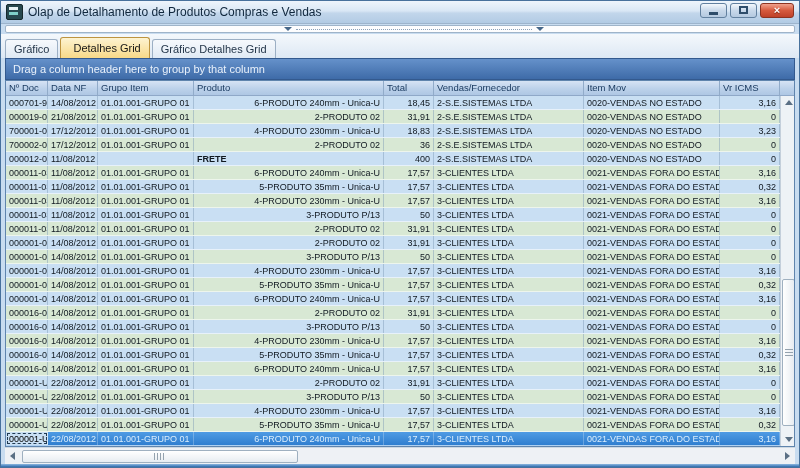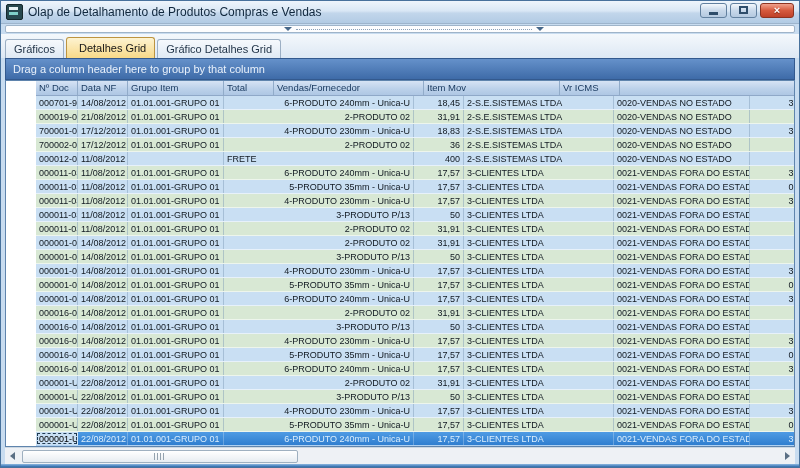--- a/index.html
+++ b/index.html
@@ -40,21 +40,21 @@
     background:linear-gradient(#f6f9fd,#dfe9f4);border:1px solid #9cafc4;border-bottom:none;
     border-radius:3px 3px 0 0;cursor:default;white-space:nowrap;}
   .tab.active{height:20px;line-height:20px;background:linear-gradient(#fdf3d1,#f8d988);
     border-color:#bd9440;color:#161616;padding-left:12px;}
   
   .group-panel{flex:none;height:22px;margin:0 4px;display:flex;align-items:center;padding:0 7px;
     background:linear-gradient(#6591ca,#3e6ba8);border:1px solid #33598e;box-sizing:border-box;}
   .group-hint{font-size:11px;color:#e9f1fb;white-space:nowrap;}
   
   .grid{flex:none;margin:0 4px;height:367px;border:1px solid #5f84ad;background:#fff;
-    display:flex;flex-direction:column;box-sizing:border-box;overflow:hidden;padding-left:30px;}
+    display:flex;flex-direction:column;box-sizing:border-box;overflow:hidden;}
   .grid-header{flex:none;height:14px;display:flex;
     background:linear-gradient(#d6e3f4,#bcd1ea 55%,#aec7e4);border-bottom:1px solid #8fa8c8;}
   .hcell{flex:none;box-sizing:border-box;border-right:1px solid #91abc9;font-size:9.5px;color:#18385e;
     padding:1px 0 0 3px;white-space:nowrap;overflow:hidden;cursor:default;}
   .hfill{flex:1;border-right:none;}
   .grid-body{flex:1;display:flex;min-height:0;}
   .grid-rows{flex:none;width:774px;display:flex;flex-direction:column;}
   .row{flex:1;display:flex;min-height:0;border-bottom:1px solid rgba(255,255,255,0.55);box-sizing:border-box;cursor:default;}
   .row.odd{background:#c9dff3;}
   .row.even{background:#d8e8d4;}
@@ -111,34 +111,35 @@
   <div class="strip-row">
     <div class="dropdown-strip">
       <span class="sp1"></span>
       <span class="chev"></span>
       <span class="dots"></span>
       <span class="chev"></span>
     </div>
   </div>
 
   <div class="tabstrip" id="tabs">
-      <div class="tab">Gráficos</div>
+      <div class="tab">Gráfico</div>
       <div class="tab active">Detalhes Grid</div>
       <div class="tab">Gráfico Detalhes Grid</div>
     </div>
 
   <div class="group-panel">
     <span class="group-hint">Drag a column header here to group by that column</span>
   </div>
 
   <div class="grid">
     <div class="grid-header" id="grid-header">
         <div class="hcell" style="width: 42px;">Nº Doc</div>
         <div class="hcell" style="width: 50px;">Data NF</div>
         <div class="hcell" style="width: 96px;">Grupo Item</div>
+        <div class="hcell" style="width: 190px;">Produto</div>
         <div class="hcell" style="width: 50px;">Total</div>
         <div class="hcell" style="width: 150px;">Vendas/Fornecedor</div>
         <div class="hcell" style="width: 136px;">Item Mov</div>
         <div class="hcell" style="width: 60px;">Vr ICMS</div>
         <div class="hcell hfill"></div>
       </div>
     <div class="grid-body">
       <div class="grid-rows" id="grid-rows">
           <div class="row odd">
             <div class="cell" style="width: 42px;">000701-90</div>
@@ -177,21 +178,21 @@
             <div class="cell c" style="width: 190px;">2-PRODUTO 02</div>
             <div class="cell r" style="width: 50px;">36</div>
             <div class="cell" style="width: 150px;">2-S.E.SISTEMAS LTDA</div>
             <div class="cell" style="width: 136px;">0020-VENDAS NO ESTADO</div>
             <div class="cell r" style="width: 60px;">0</div>
           </div>
           <div class="row odd">
             <div class="cell" style="width: 42px;">000012-03</div>
             <div class="cell" style="width: 50px;">11/08/2012</div>
             <div class="cell" style="width: 96px;"></div>
-            <div class="cell" style="width: 190px;">FRETE</div>
+            <div class="cell" style="width: 190px; font-weight: bold;">FRETE</div>
             <div class="cell r" style="width: 50px;">400</div>
             <div class="cell" style="width: 150px;">2-S.E.SISTEMAS LTDA</div>
             <div class="cell" style="width: 136px;">0020-VENDAS NO ESTADO</div>
             <div class="cell r" style="width: 60px;">0</div>
           </div>
           <div class="row even">
             <div class="cell" style="width: 42px;">000011-03</div>
             <div class="cell" style="width: 50px;">11/08/2012</div>
             <div class="cell" style="width: 96px;">01.01.001-GRUPO 01</div>
             <div class="cell c" style="width: 190px;">6-PRODUTO 240mm - Unica-U</div>

